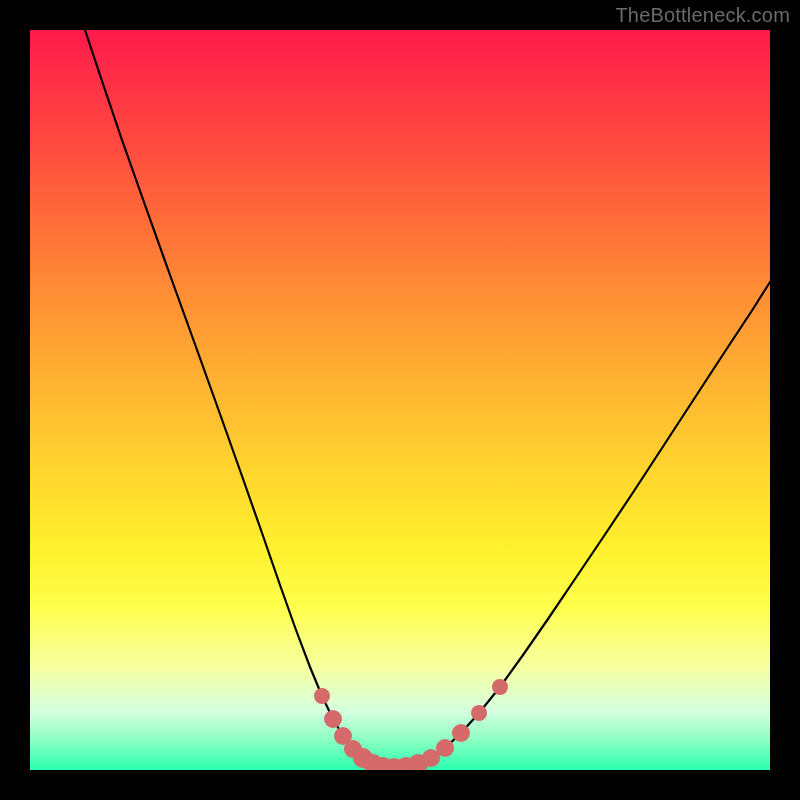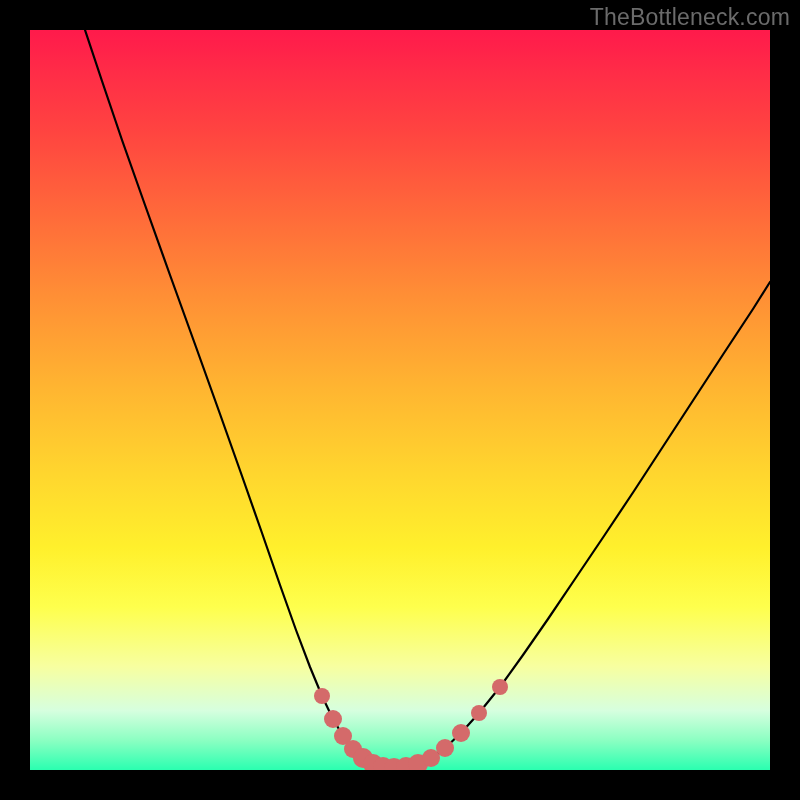--- a/index.html
+++ b/index.html
@@ -15,21 +15,21 @@
     position: relative;
     width: 800px;
     height: 800px;
     background: #000000;
   }
   .watermark {
     position: absolute;
     top: 4px;
     right: 10px;
     color: #6b6b6b;
-    font-size: 23px;
+    font-size: 20px;
     font-weight: 500;
     letter-spacing: 0.2px;
     z-index: 5;
   }
   .plot {
     position: absolute;
     left: 30px;
     top: 30px;
     width: 740px;
     height: 740px;

